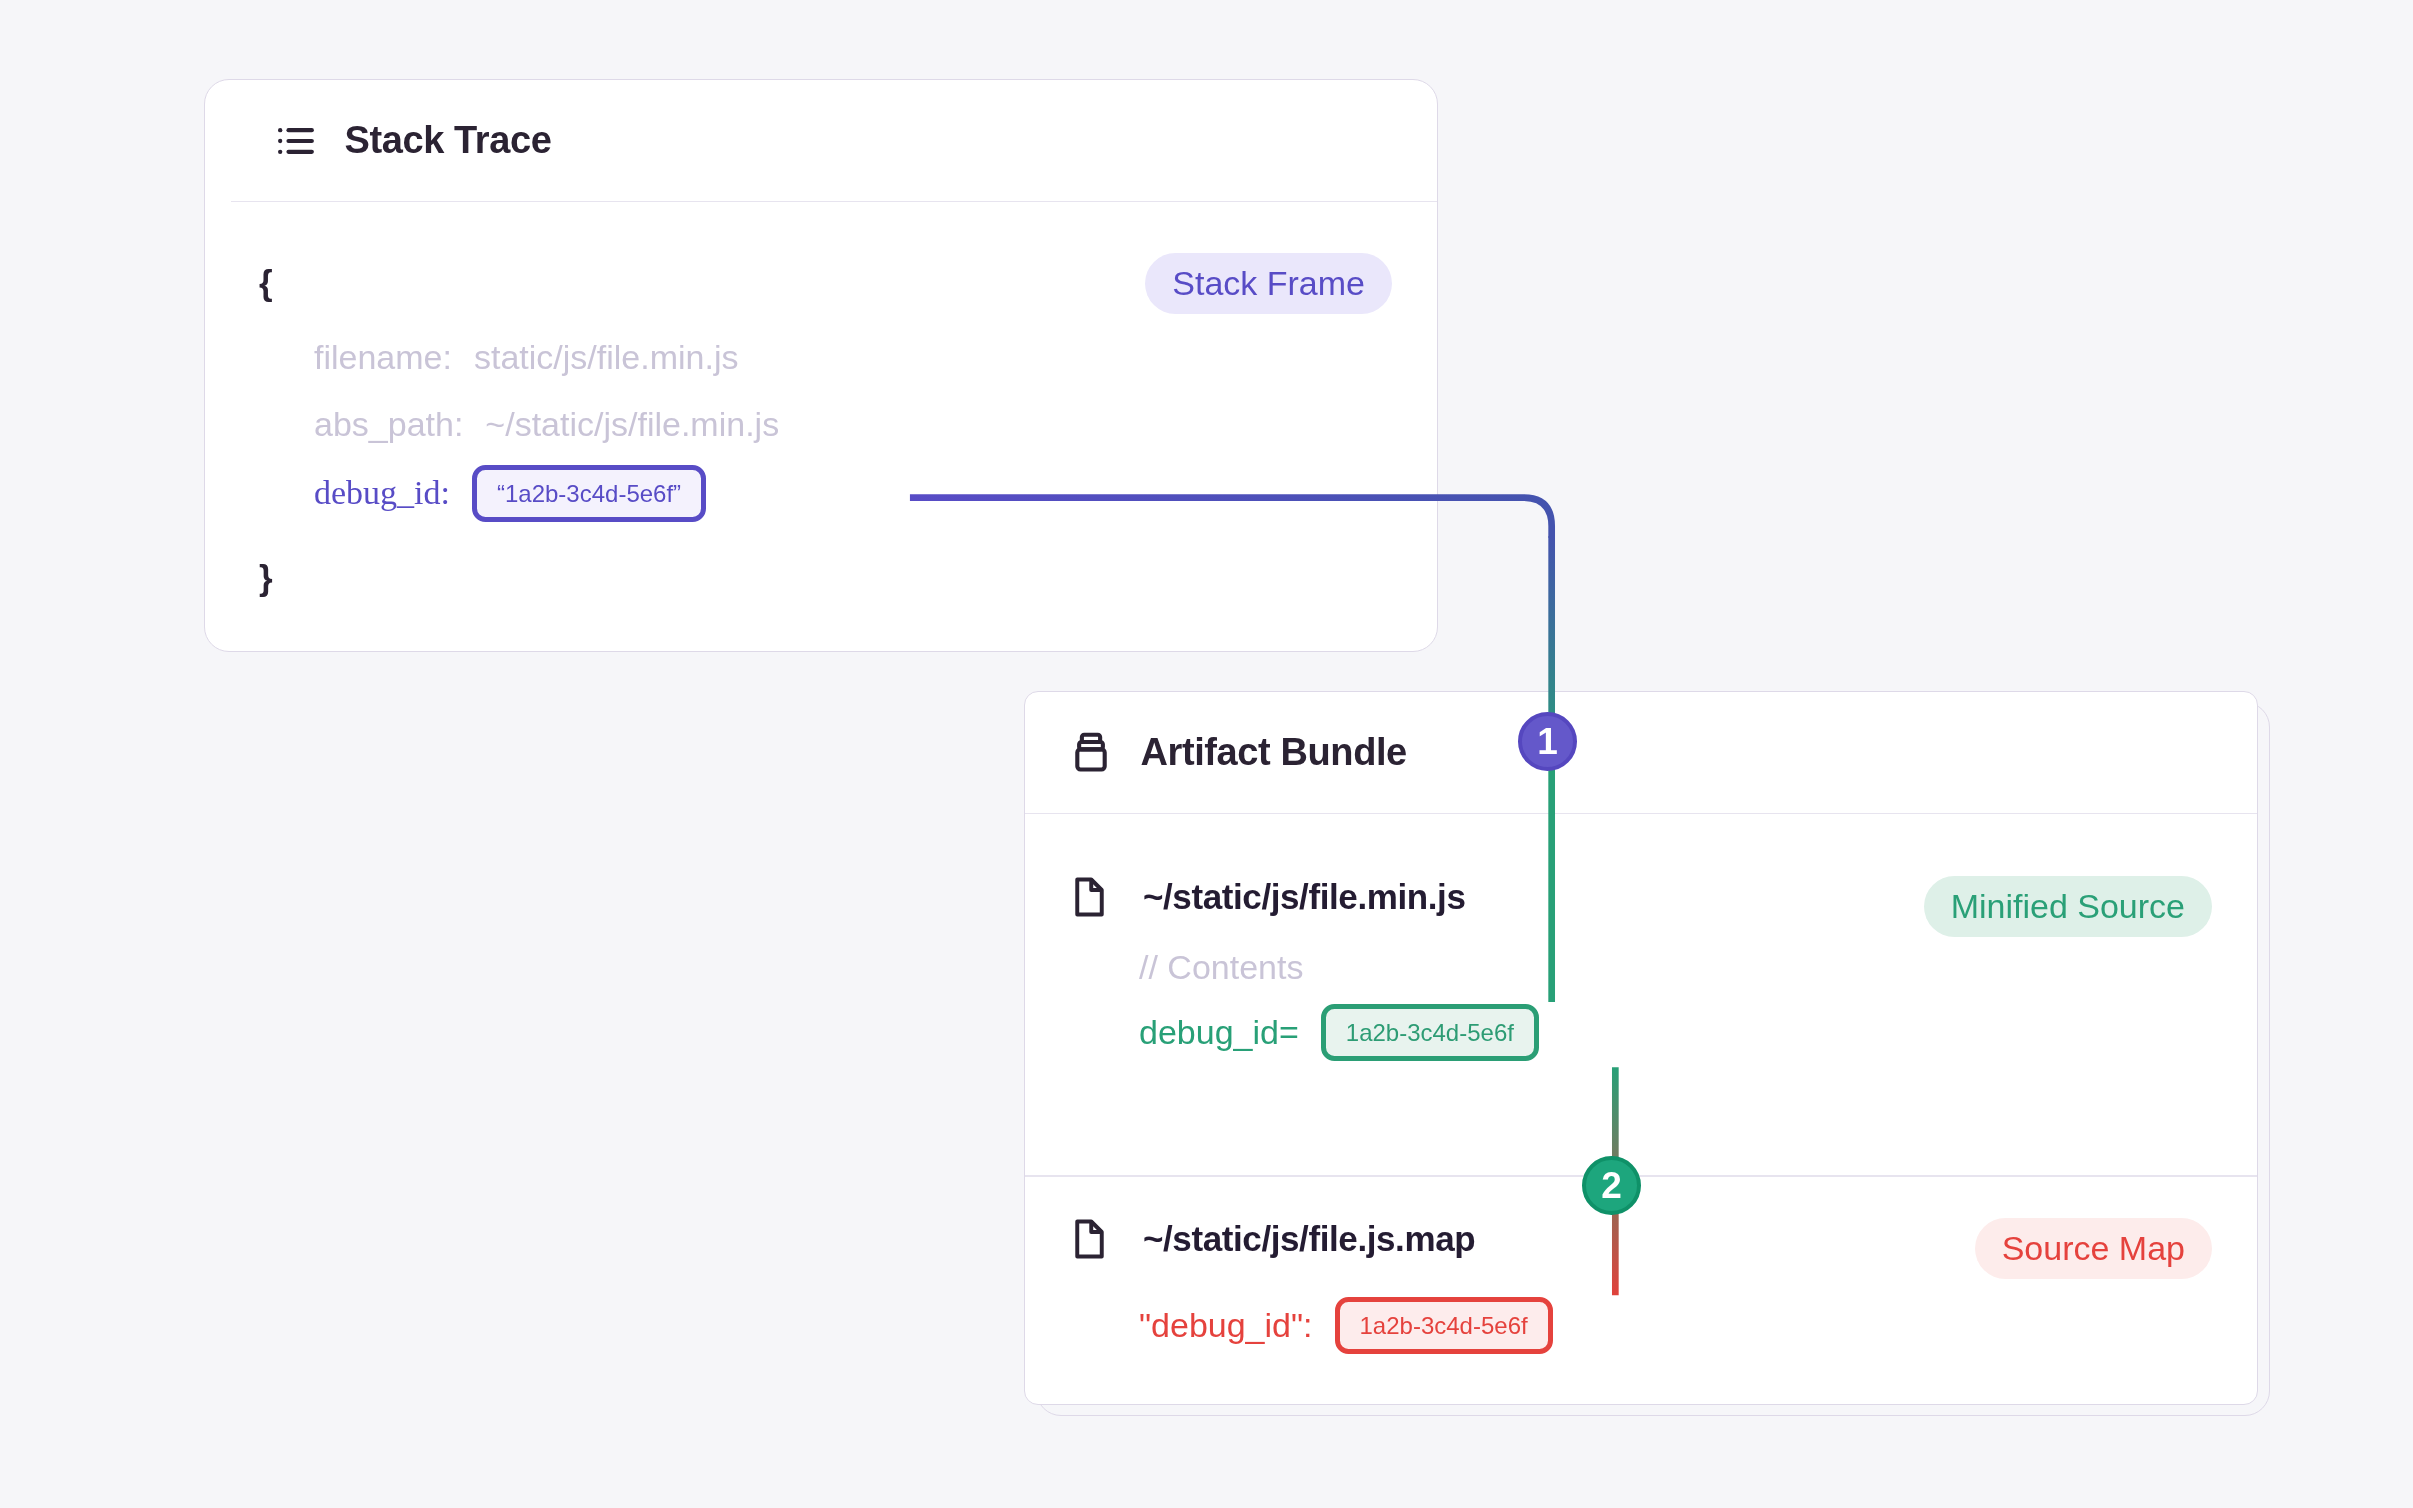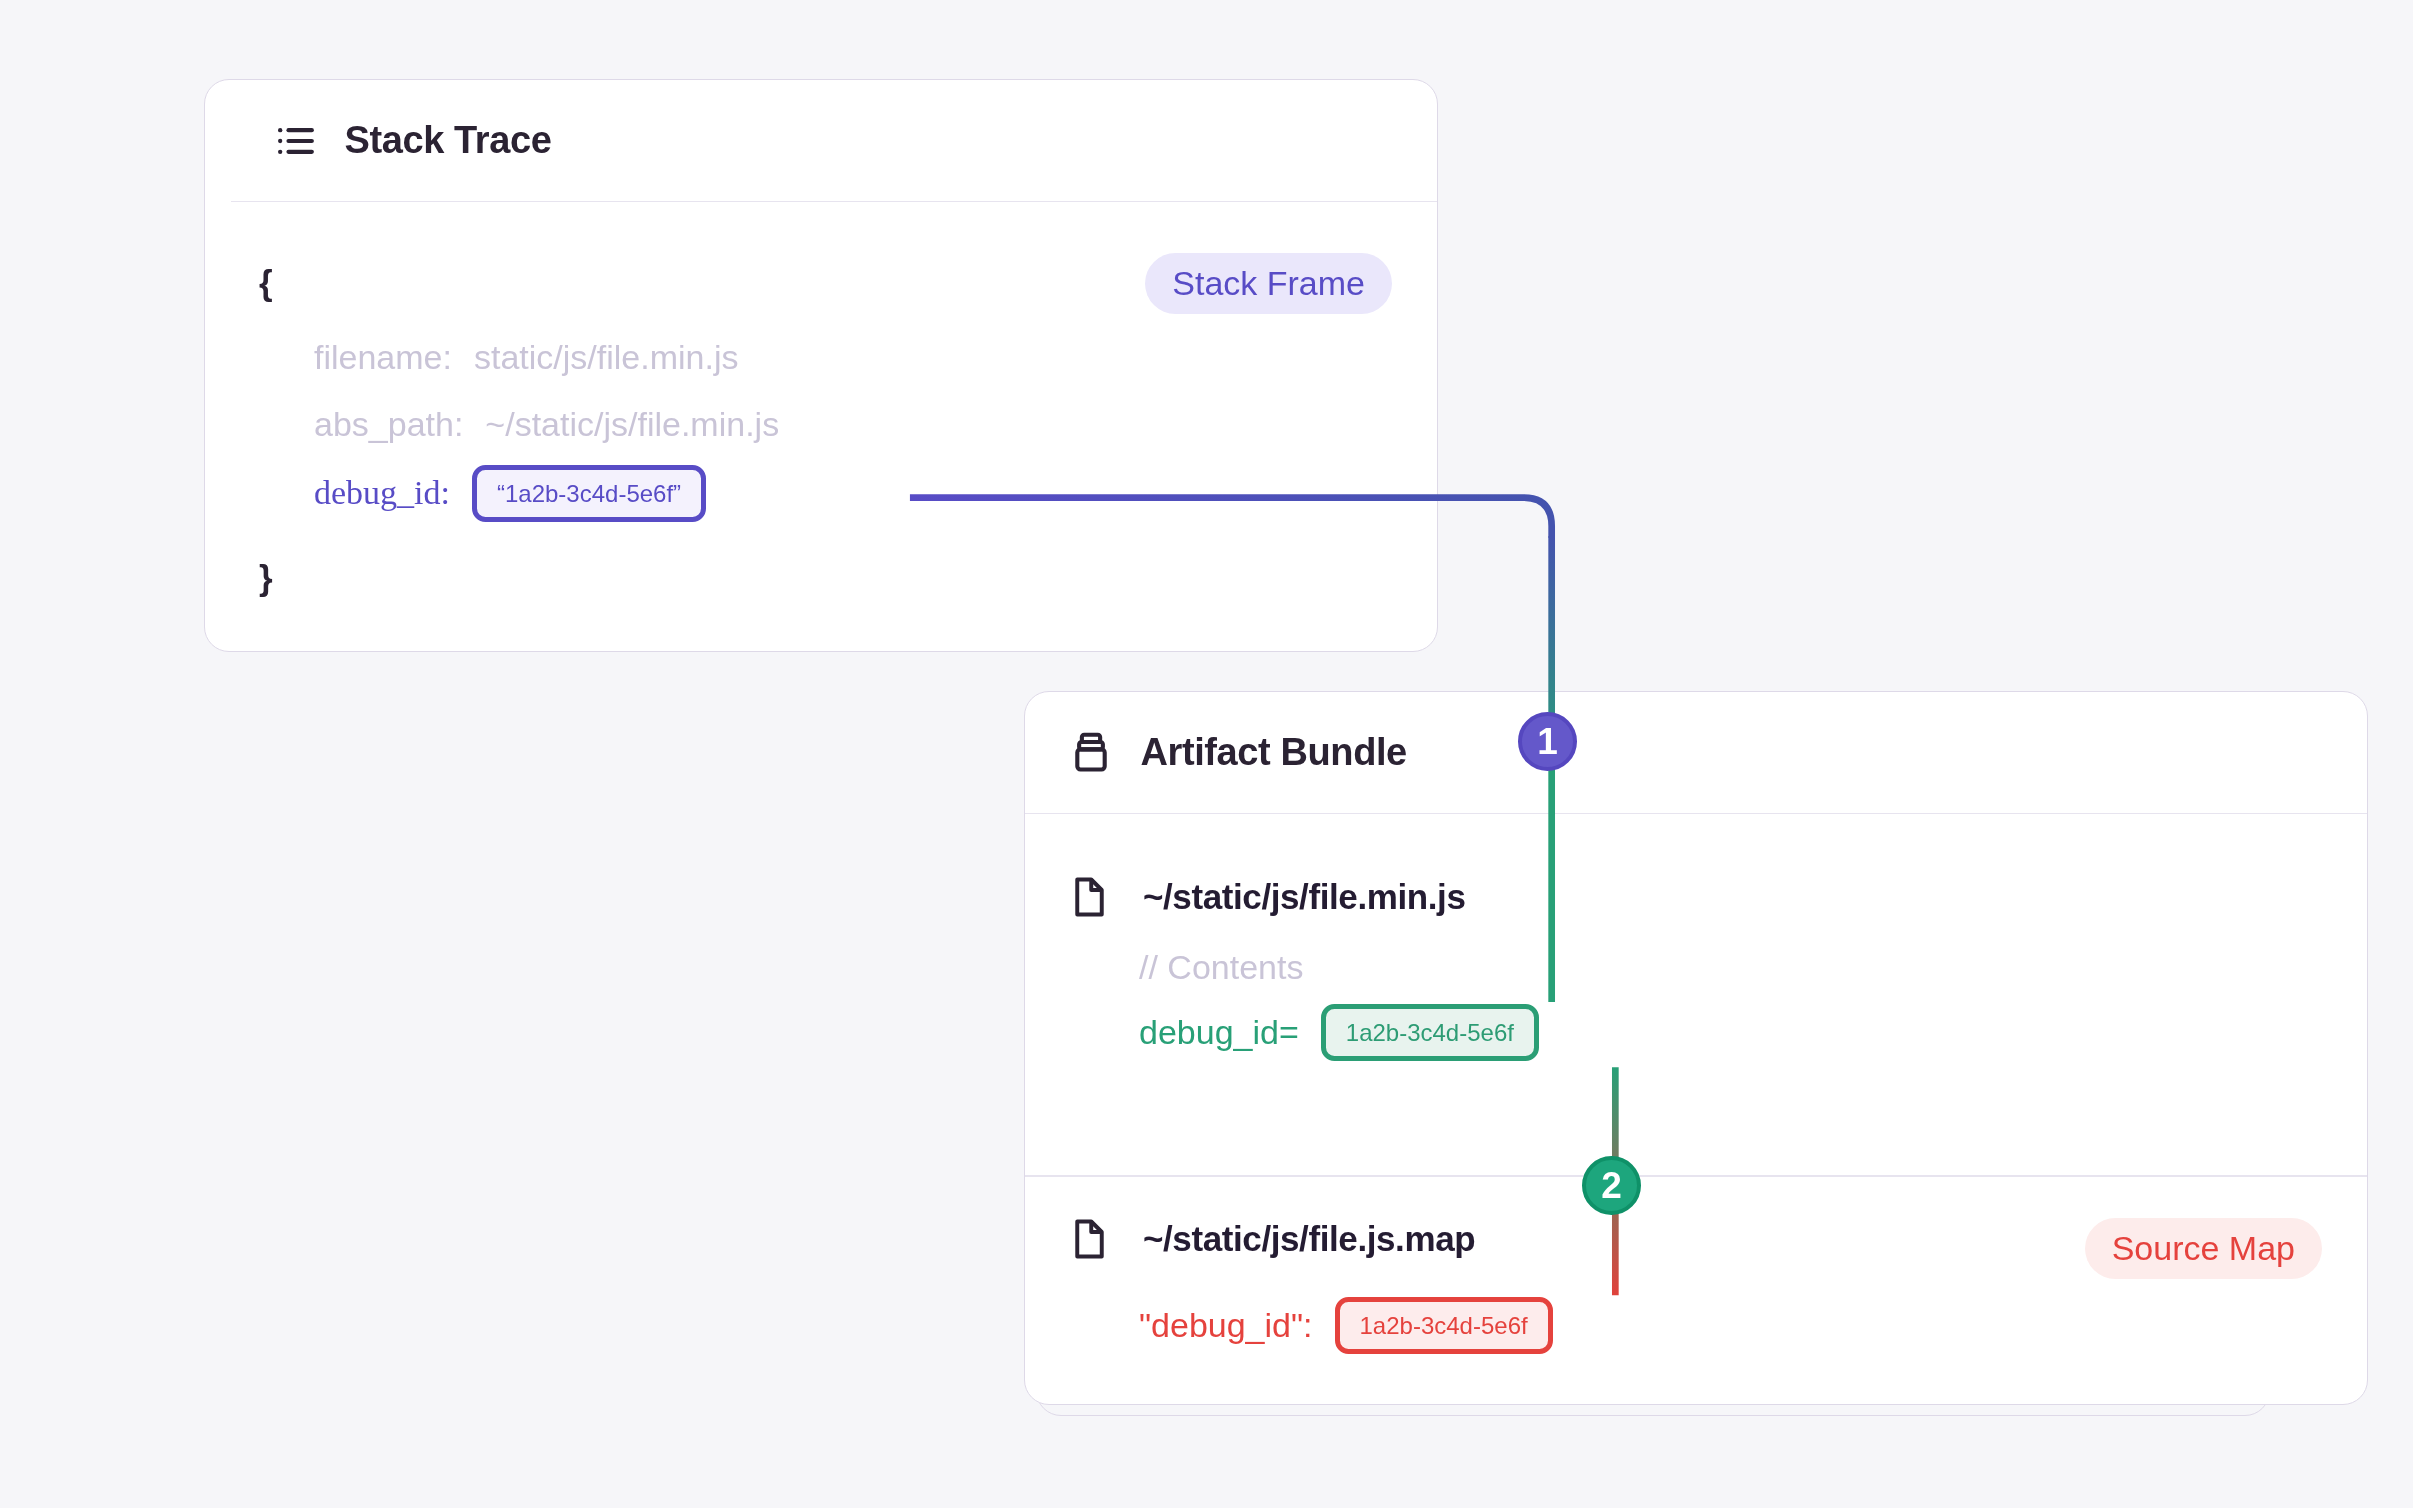--- a/index.html
+++ b/index.html
@@ -181,21 +181,21 @@
       <span class="key-purple">debug_id:</span>
       <span class="codebox purple">“1a2b-3c4d-5e6f”</span>
     </div>
 
     <span class="brace" style="left:54px; top:478px;">}</span>
   </div>
 </div>
 
 <div class="card-back" style="left:1036px; top:702px; width:1234px; height:714px;"></div>
 
-<div class="card" style="left:1024px; top:691px; width:1344px; height:714px;">
+<div class="card" style="left:1024px; top:691px; width:1234px; height:714px;border-radius:14px;">
   <div class="card-header">
     <span class="icon">
       <svg width="42" height="42" viewBox="0 0 46 46">
         <g stroke="#2b2333" stroke-width="4.5" fill="none" stroke-linejoin="round">
           <rect x="13" y="3" width="20" height="8" rx="2.5"></rect>
           <rect x="10" y="11" width="26" height="8" rx="2.5"></rect>
           <rect x="8" y="19" width="30" height="22" rx="3.5"></rect>
         </g>
       </svg>
     </span>
@@ -206,20 +206,21 @@
     <span class="icon">
       <svg width="39" height="42" viewBox="0 0 44 48">
         <g stroke="#2b2333" stroke-width="4.5" fill="none" stroke-linejoin="round">
           <path d="M 8 4 H 24 L 36 16 V 44 H 8 Z"></path>
           <path d="M 24 4 V 16 H 36"></path>
         </g>
       </svg>
     </span>
     <span>~/static/js/file.min.js</span>
   </div>
+  <div class="badge green" style="right:45px; top:184px;">Minified Source</div>
 
   <div class="code-line" style="left:114px; top:256px;">
     <span class="muted">// Contents</span>
   </div>
 
   <div class="code-line" style="left:114px; top:312px;">
     <span class="key-green">debug_id=</span>
     <span class="codebox green">1a2b-3c4d-5e6f</span>
   </div>
 

